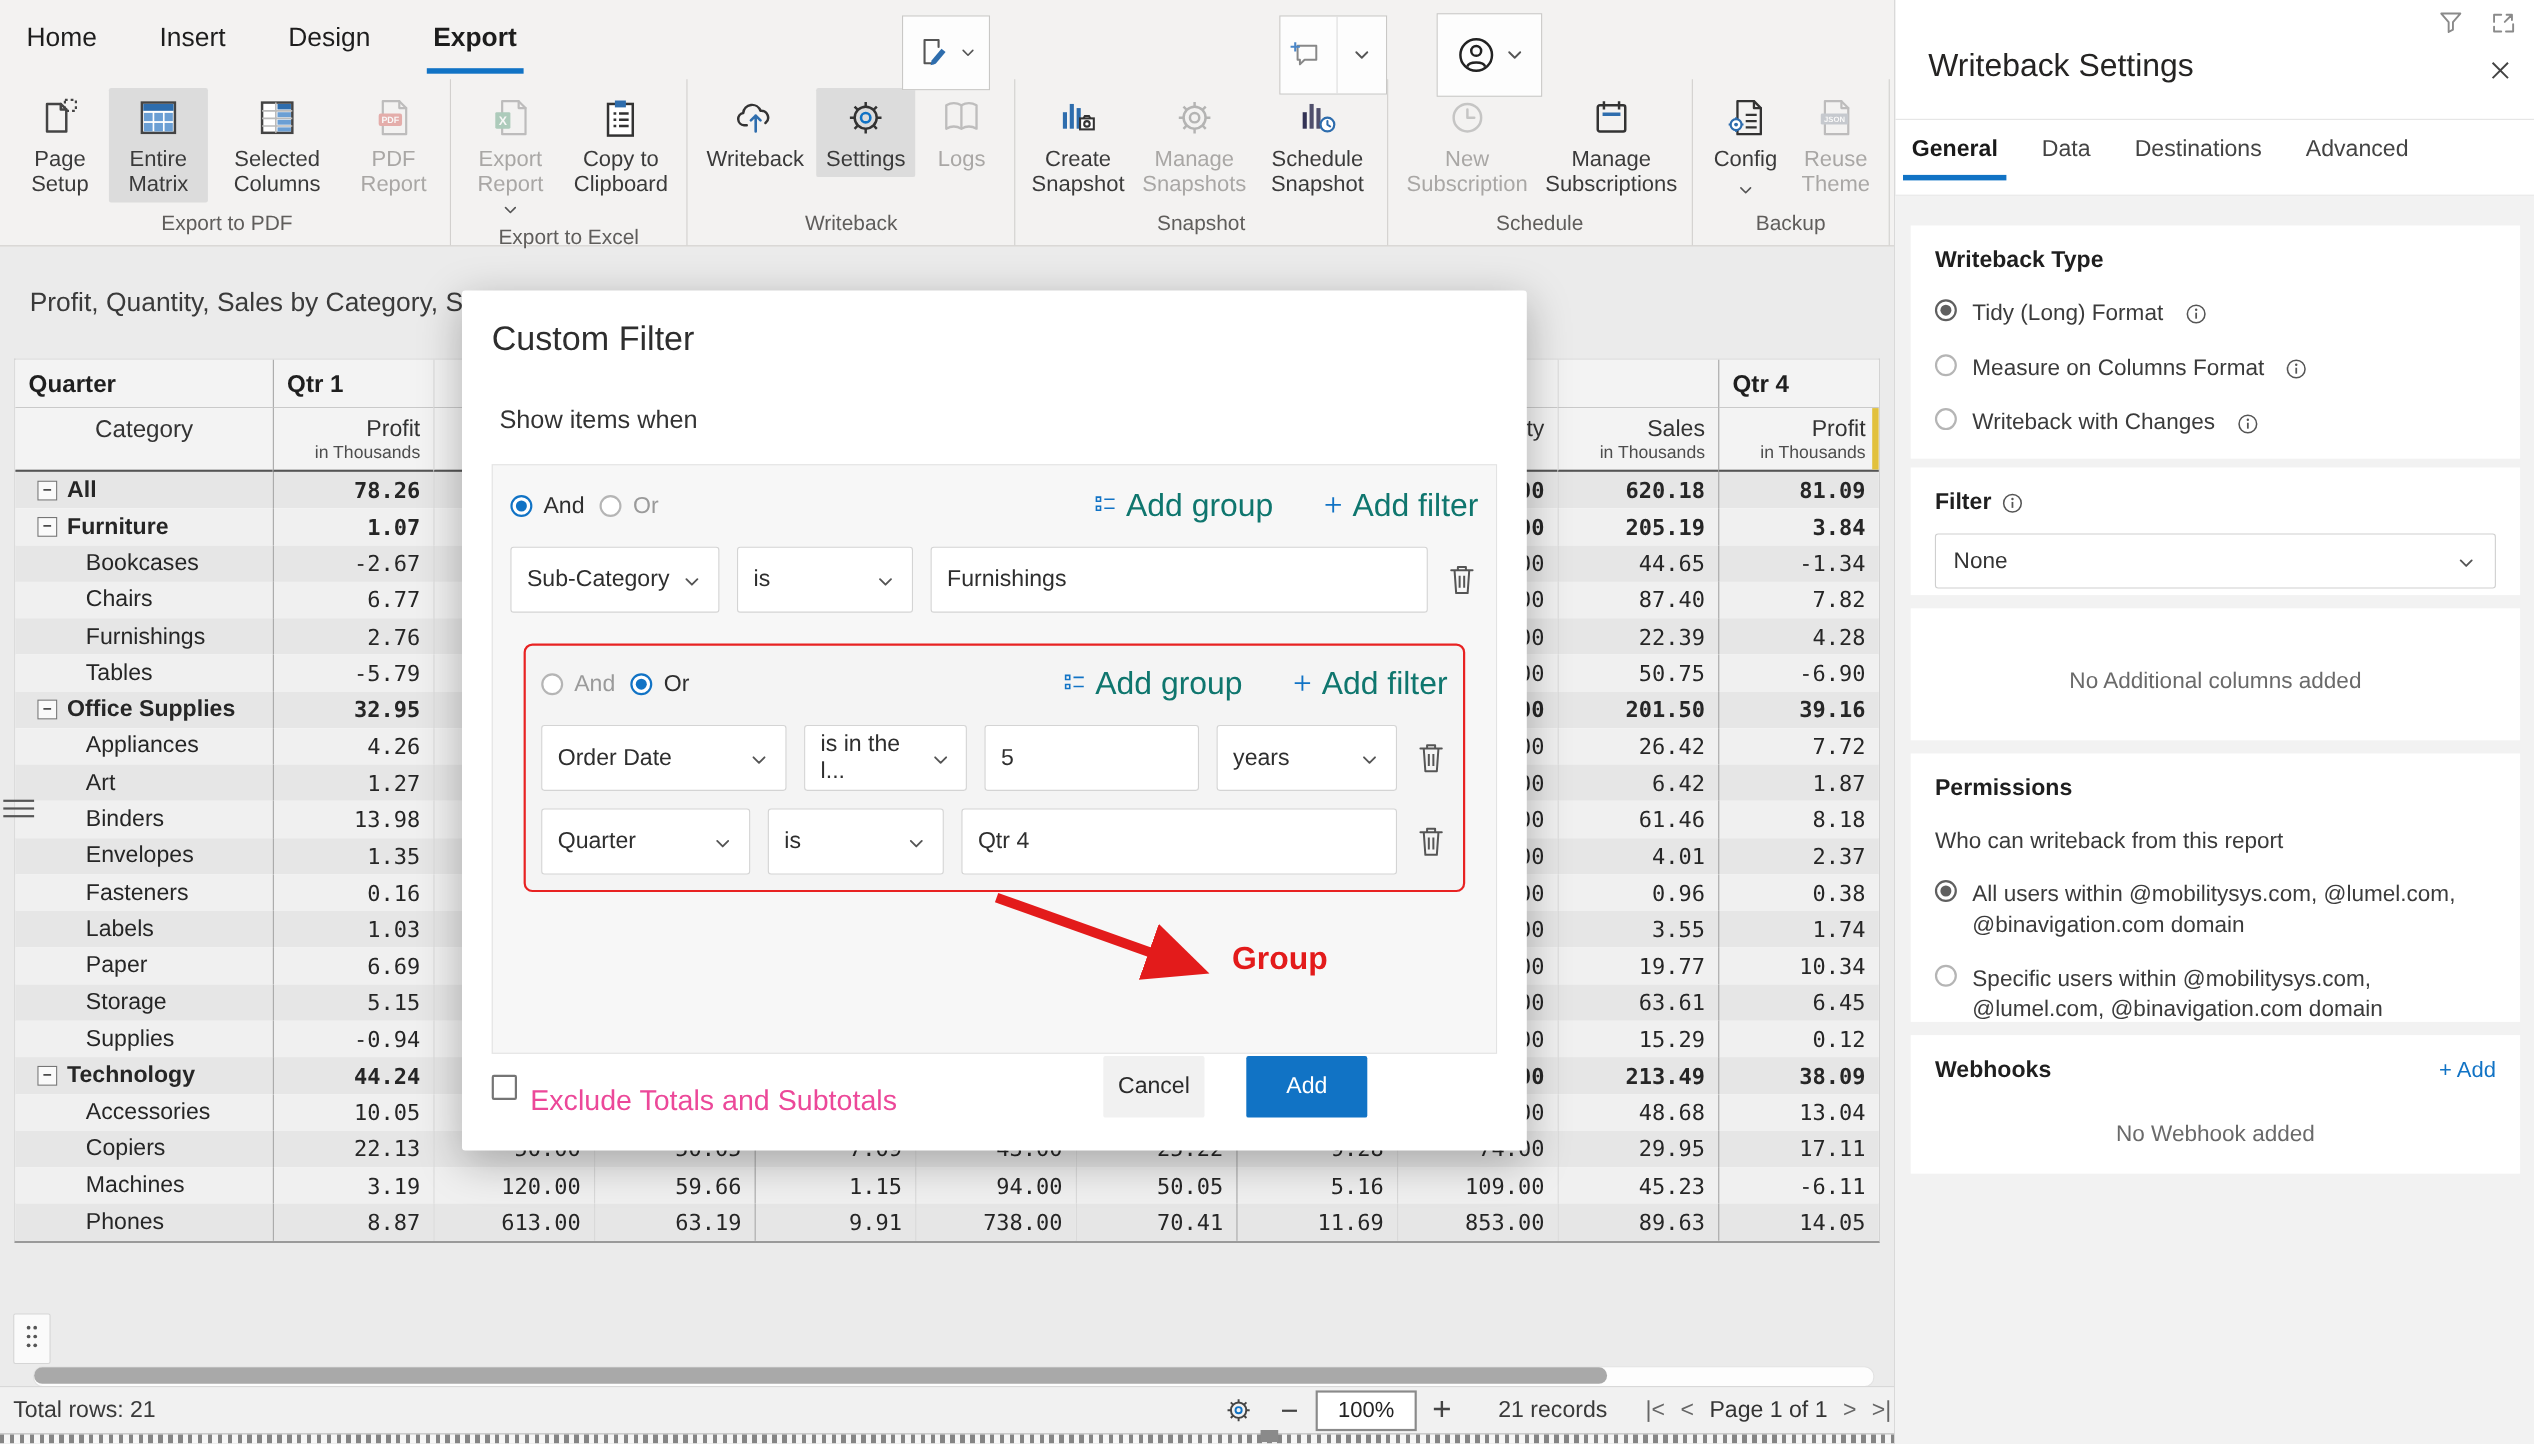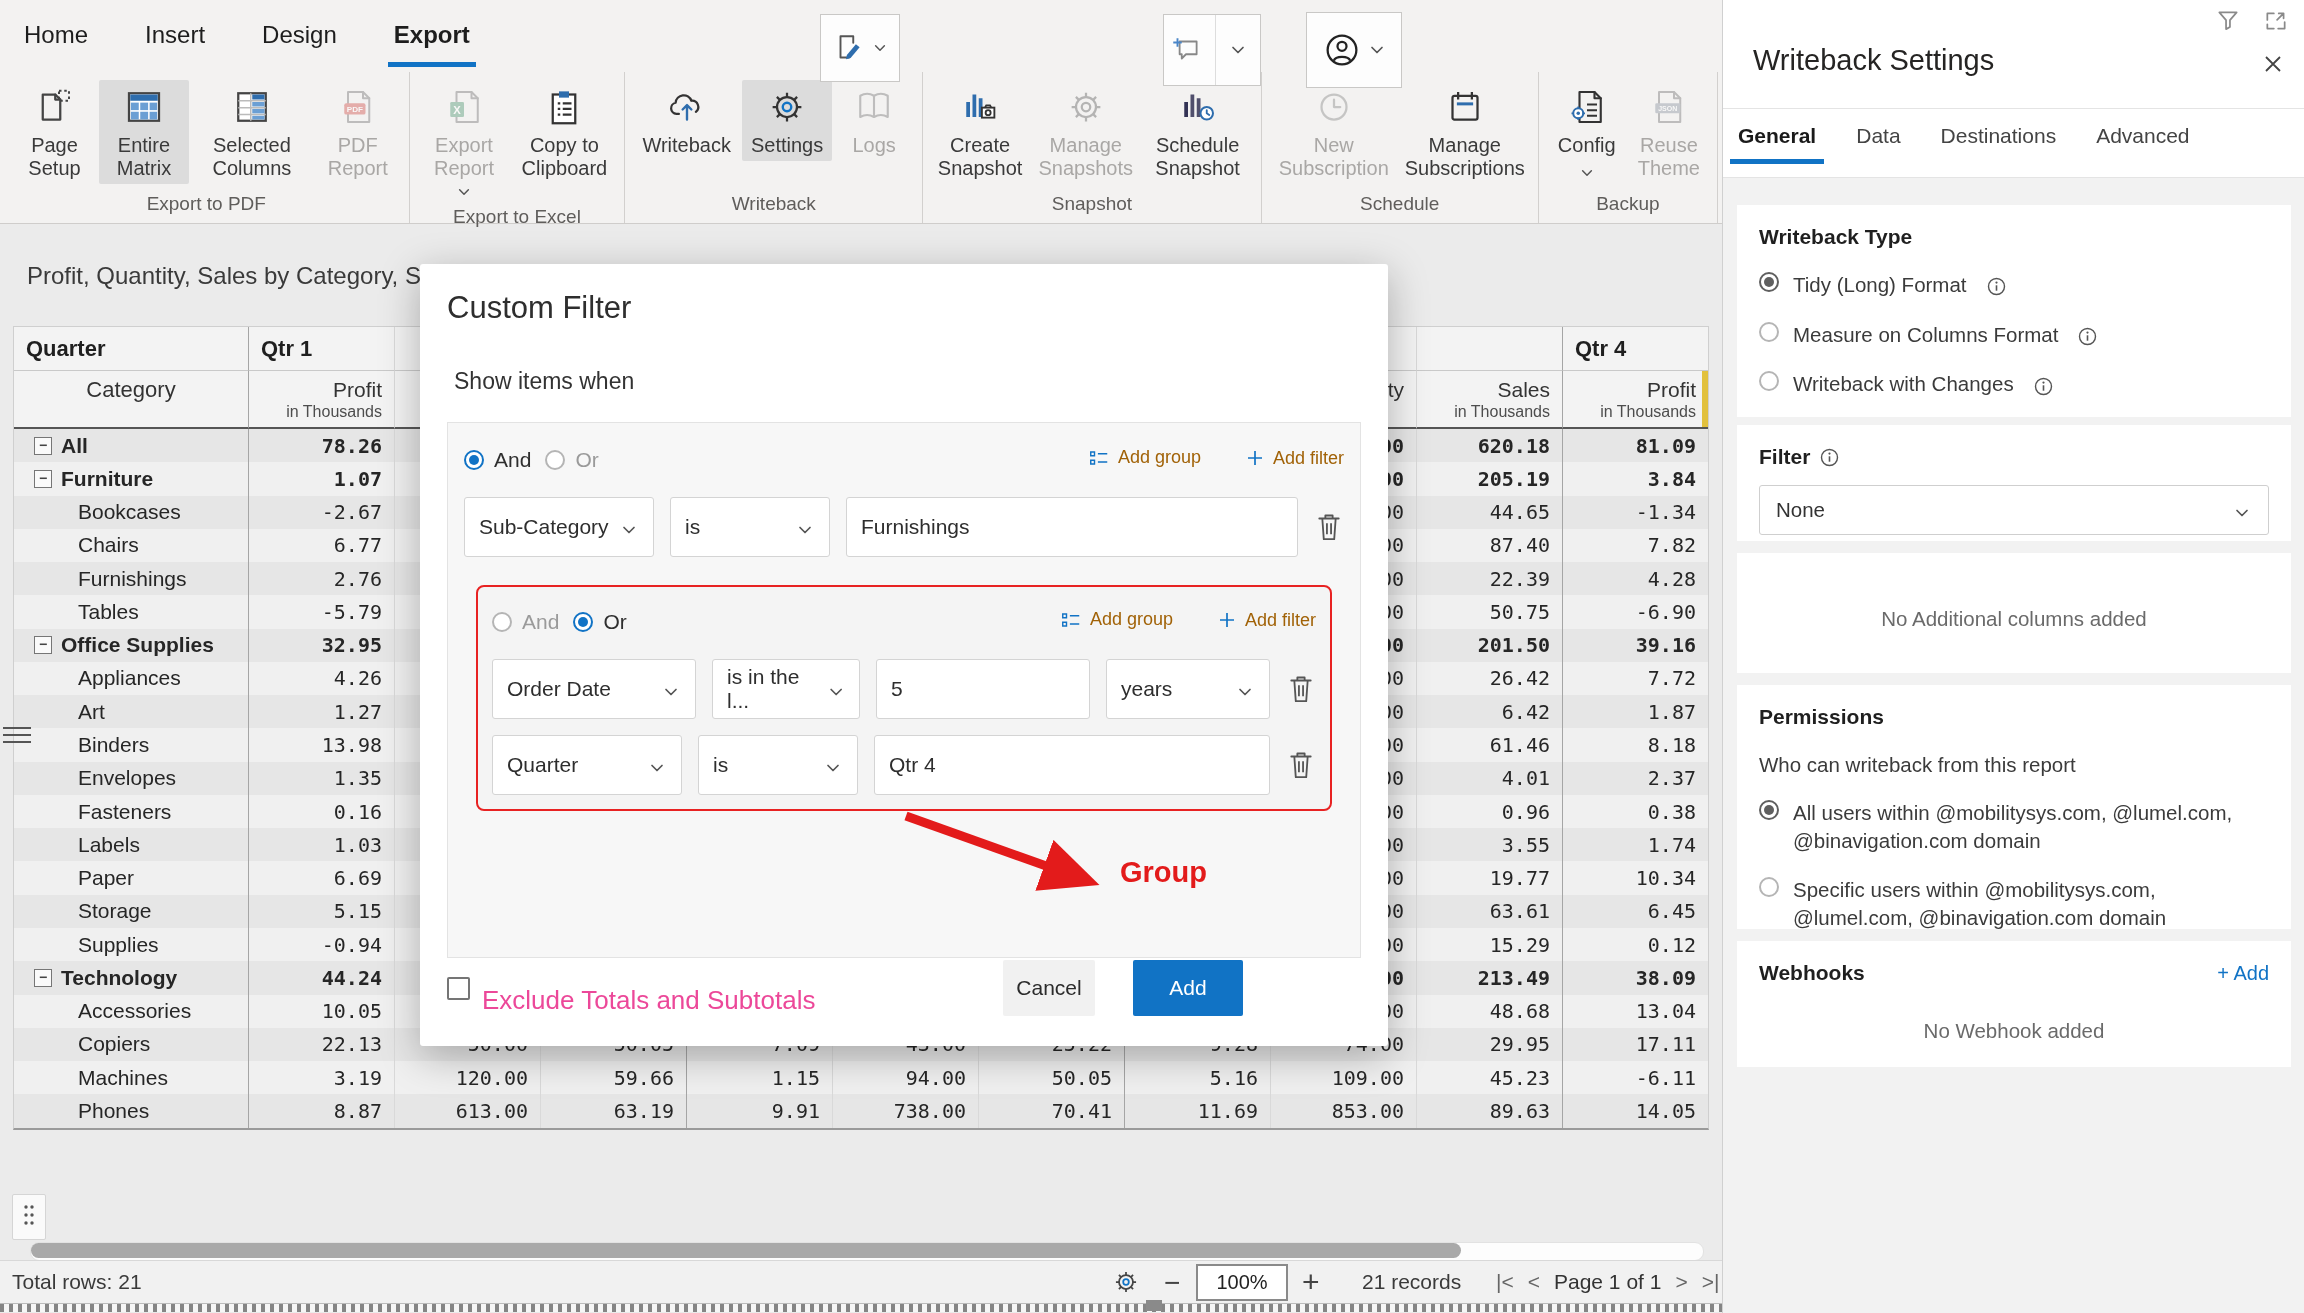--- a/index.html
+++ b/index.html
@@ -78,21 +78,21 @@
   .dhandle{position:absolute;left:1146px;top:1300px;width:16px;height:11px;background:#8a8a8a;}
   
   .modal{position:absolute;left:420px;top:264px;width:968px;height:782px;background:#fff;z-index:30;
          box-shadow:0 10px 40px rgba(0,0,0,.28);border-radius:3px;}
   .mo-title{position:absolute;left:27px;top:26px;font-size:31px;font-weight:500;color:#2e2e2e;}
   .mo-sub{position:absolute;left:34px;top:104px;font-size:23px;color:#333;}
   .mo-group{position:absolute;left:27px;top:158px;width:914px;height:536px;background:#f7f7f7;
             border:1px solid #e3e3e3;box-sizing:border-box;padding:16px;}
   .logicrow{display:flex;align-items:center;height:42px;gap:14px;font-size:21px;}
   .logicrow .spacer{flex:1;}
-  .link{display:flex;align-items:flex-start;gap:8px;font-size:18px;color:#a16207;}
+  .link{display:flex;align-items:flex-start;gap:8px;font-size:29px;color:#0f766e;}
   .radio{width:20px;height:20px;border-radius:50%;border:2px solid #b5b5b5;box-sizing:border-box;background:#fff;flex:0 0 auto;}
   .radio.on{border-color:#1173c5;position:relative;}
   .radio.on::after{content:"";position:absolute;left:3px;top:3px;width:10px;height:10px;border-radius:50%;background:#1173c5;}
   .radio.gray-on{border-color:#5f5f5f;position:relative;}
   .radio.gray-on::after{content:"";position:absolute;left:3px;top:3px;width:10px;height:10px;border-radius:50%;background:#5f5f5f;}
   .rlab{color:#2f2f2f;} .rlab.dim{color:#9a9a9a;}
   .condrow{display:flex;align-items:center;gap:16px;margin-top:16px;height:60px;}
   .dd,.tin{height:60px;background:#fff;border:1px solid #d4d4d4;border-radius:3px;box-sizing:border-box;
            display:flex;align-items:center;padding:0 14px;font-size:21px;color:#2e2e2e;}
   .dd{justify-content:space-between;gap:8px;}
@@ -821,21 +821,21 @@
               <span>Add group</span>
             </div>
             <div class="link" style="margin-left: 30px;">
               <span><svg viewBox="0 0 20 20" width="20" height="20">
                   <path d="M10 3v14M3 10h14" stroke="#1173c5" stroke-width="1.7"></path>
                 </svg></span>
               <span>Add filter</span>
             </div>
           </div>
           <div class="condrow">
-            <div class="dd" style="width: 204px; flex: 0 0 auto;">
+            <div class="dd" style="width: 223px; flex: 0 0 auto;">
               <span>Order Date</span>
               <span style="width: 20px; height: 16px;"><svg viewBox="0 0 16 16" width="100%" height="100%">
                   <path d="M3 5.5l5 5 5-5" stroke-linecap="round" stroke-linejoin="round" fill="none" stroke="#555" stroke-width="1.7"></path>
                 </svg></span>
             </div>
             <div class="dd" style="width: 148px; flex: 0 0 auto;">
               <span>is in the l...</span>
               <span style="width: 20px; height: 16px;"><svg viewBox="0 0 16 16" width="100%" height="100%">
                   <path d="M3 5.5l5 5 5-5" stroke-linecap="round" stroke-linejoin="round" fill="none" stroke="#555" stroke-width="1.7"></path>
                 </svg></span>

